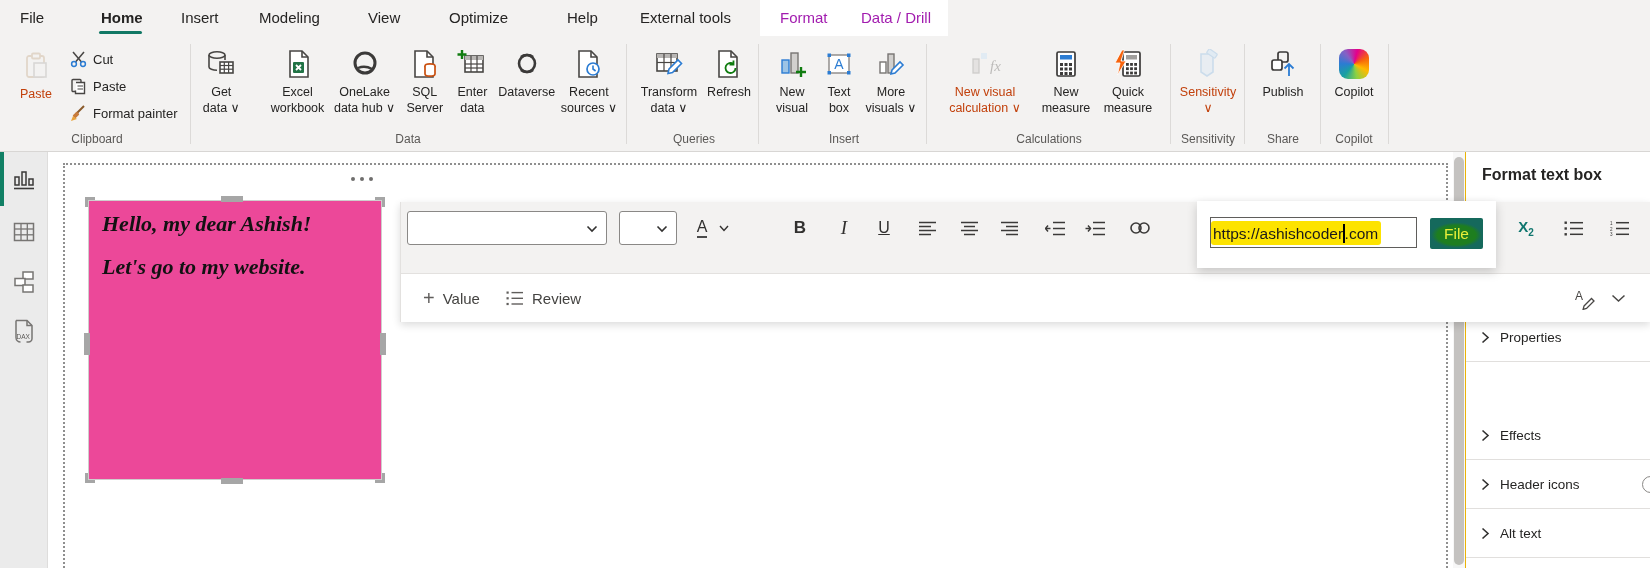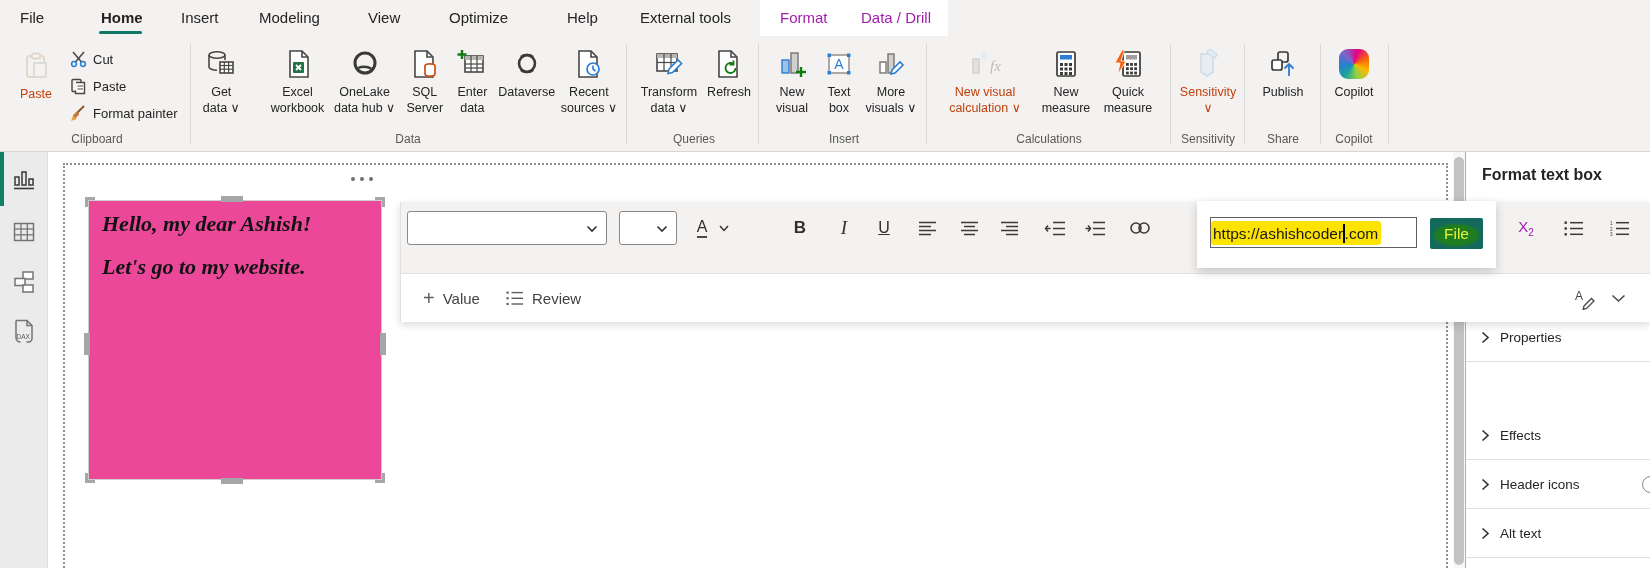--- a/index.html
+++ b/index.html
@@ -66,21 +66,21 @@
       border-left:1px solid #e3e1df; box-shadow:0 3px 8px rgba(0,0,0,.14); }
   #editbar-top { position:absolute; left:0; top:0; width:1250px; height:71px; background:#f3f2f1; }
   #editbar-bottom { position:absolute; left:0; top:71px; width:1250px; height:49px; background:#fff; border-top:1px solid #e3e1df; }
   .dd { position:absolute; top:9px; height:34px; background:#fff; border:1px solid #8a8886; border-radius:3px; cursor:pointer; }
   .dd svg { position:absolute; right:8px; top:13px; }
   .tbtn { position:absolute; top:9px; height:34px; display:flex; align-items:center; justify-content:center; cursor:pointer; color:#323130; }
   .tbtn.bold { font-weight:800; font-size:17px; }
   .tbtn.italic { font-family:"Liberation Serif", serif; font-style:italic; font-size:19px; }
   .tbtn.underl { font-size:16px; text-decoration:underline; }
   .fontcolor { font-size:16px; color:#323130; border-bottom:2.5px solid #4a4a4a; line-height:1; padding-bottom:1px; }
-  .x2 { font-size:15px; color:#a21caf; }
+  .x2 { font-size:15px; color:#0f766e;font-weight:bold; }
   .x2 sub { font-size:10px; }
 
   
   .vr-item { position:absolute; top:0; height:49px; display:flex; align-items:center; gap:8px; font-size:15px; color:#444341; cursor:pointer; }
   .plus-glyph { font-size:20px; color:#605e5c; font-weight:400; }
 
   
   #url-popup { left:1197px; top:201px; width:299px; height:67px; background:#fff; box-shadow:0 4px 10px rgba(0,0,0,.18); }
   #url-input { position:absolute; left:13px; top:16px; width:207px; height:31px; background:#fff; border:1px solid #5f5d5b; font-size:15.5px; color:#1b1a19; display:flex; align-items:center; overflow:hidden; cursor:text; }
   .hl { background:#fde300; border-radius:3px; padding:3px 3px 2px 2px; white-space:nowrap; }

